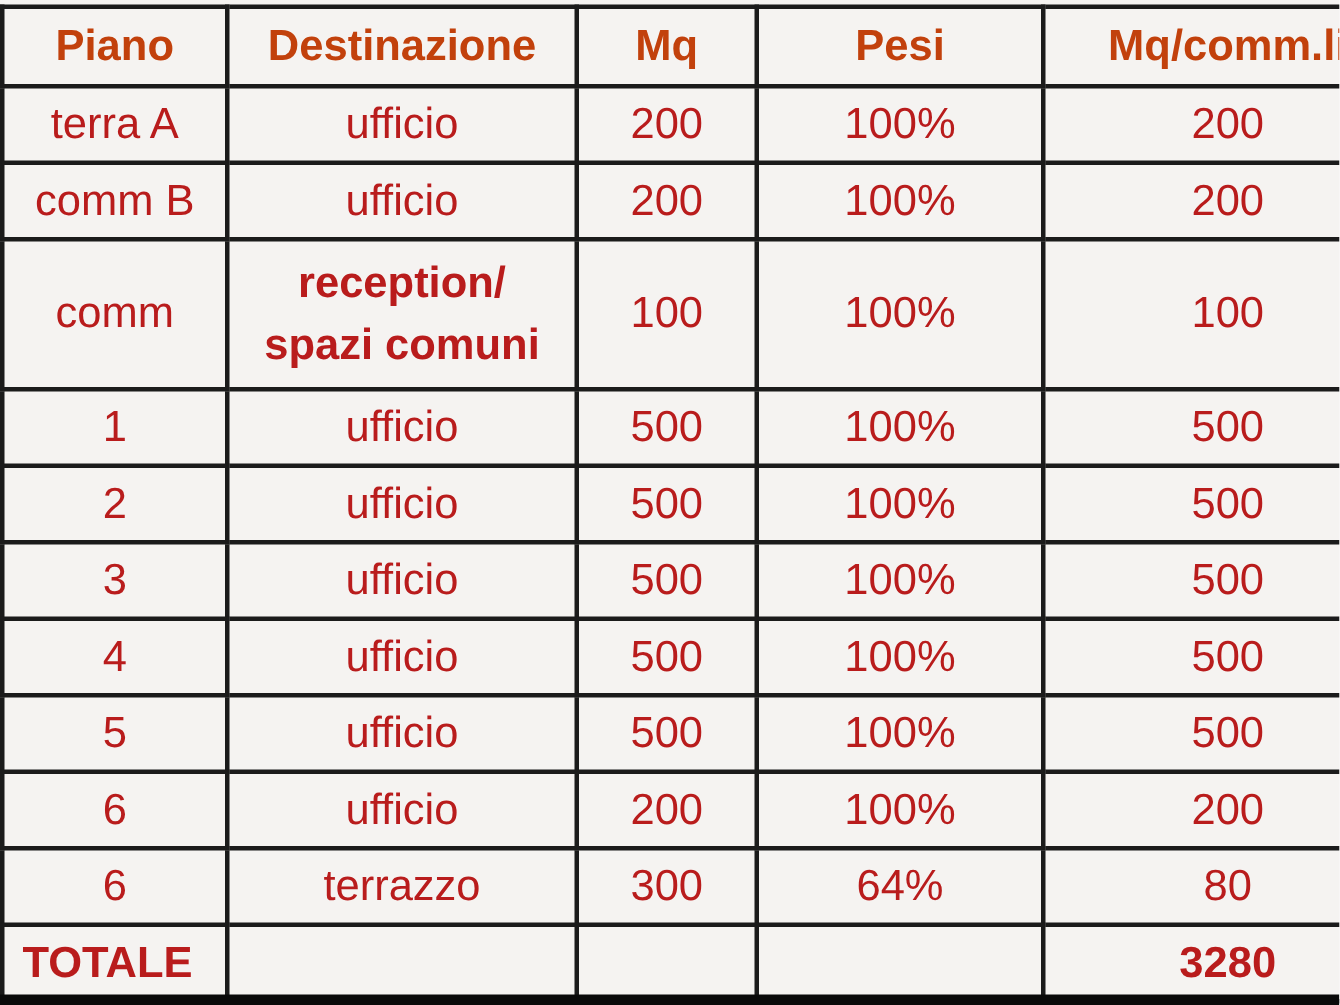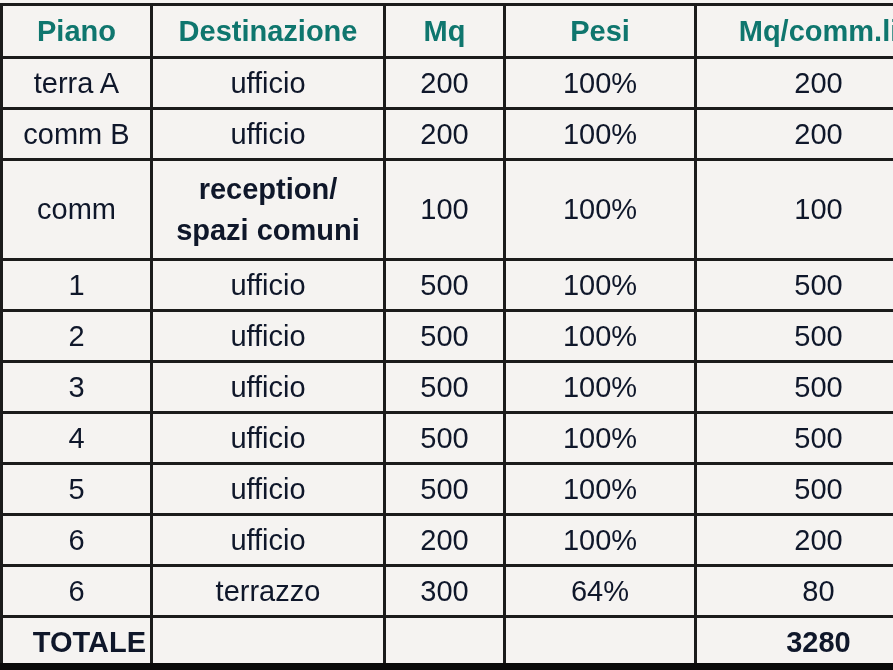--- a/index.html
+++ b/index.html
@@ -19,42 +19,42 @@
     table-layout: fixed;
     width: 940px;            
     margin-top: 3px;
     background: #f5f3f1;
   }
   table.sheet td, table.sheet th {
     border: 3px solid #1b1b1b;
     text-align: center;
     vertical-align: middle;
     font-size: 29px;
-    color: #0f172a;
+    color: #b91c1c;
     padding: 2px 4px;
     overflow: visible;
     white-space: nowrap;
   }
   table.sheet th {
-    color: #0f766e;
+    color: #c2410c;
     font-weight: bold;
     height: 46px;
   }
   table.sheet td {
     height: 44px;
   }
   tr.row-tall td.cell-destinazione {
     white-space: pre-line;   
     line-height: 1.4;
     padding-top: 8px;
     padding-bottom: 8px;
     font-weight: bold;
   }
   tr.row-total td.cell-piano {
-    text-align: right;
+    text-align: left;
     font-weight: bold;
     padding-left: 12px;
   }
   tr.row-total td.cell-mqcomm {
     font-weight: bold;
   }
   #bottom-bar {
     position: absolute;
     left: 0;
     bottom: 0;

